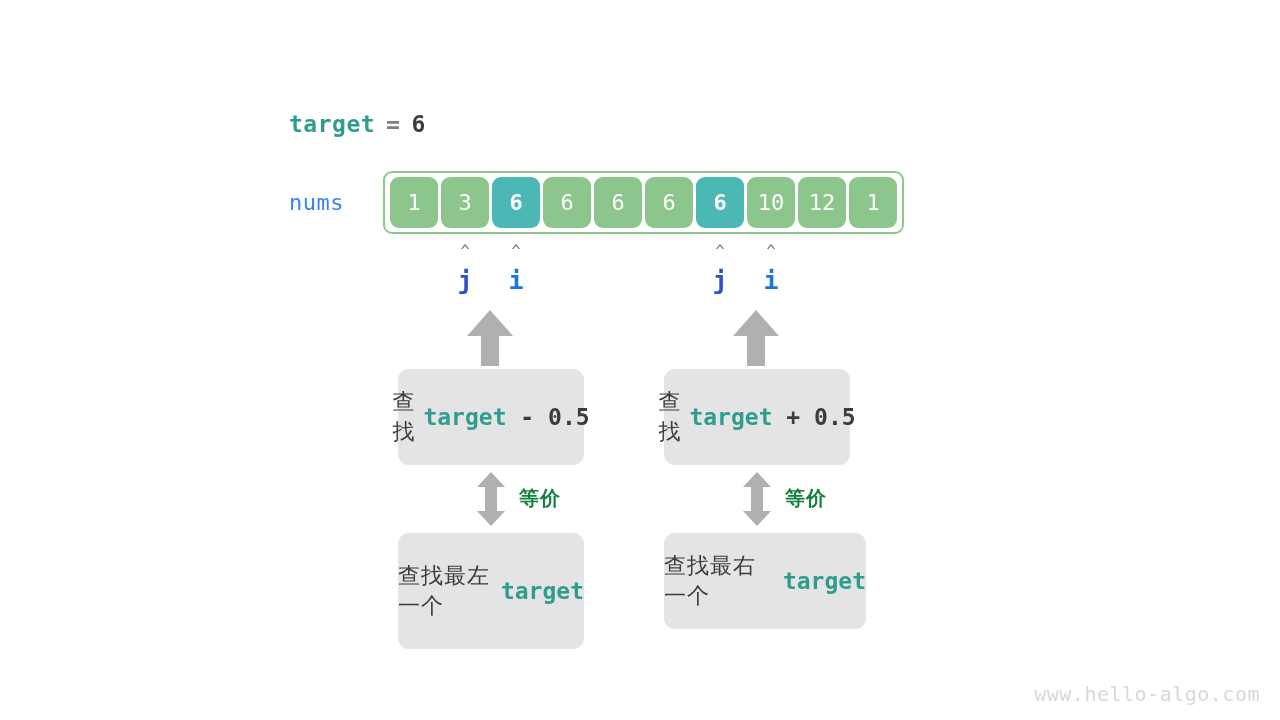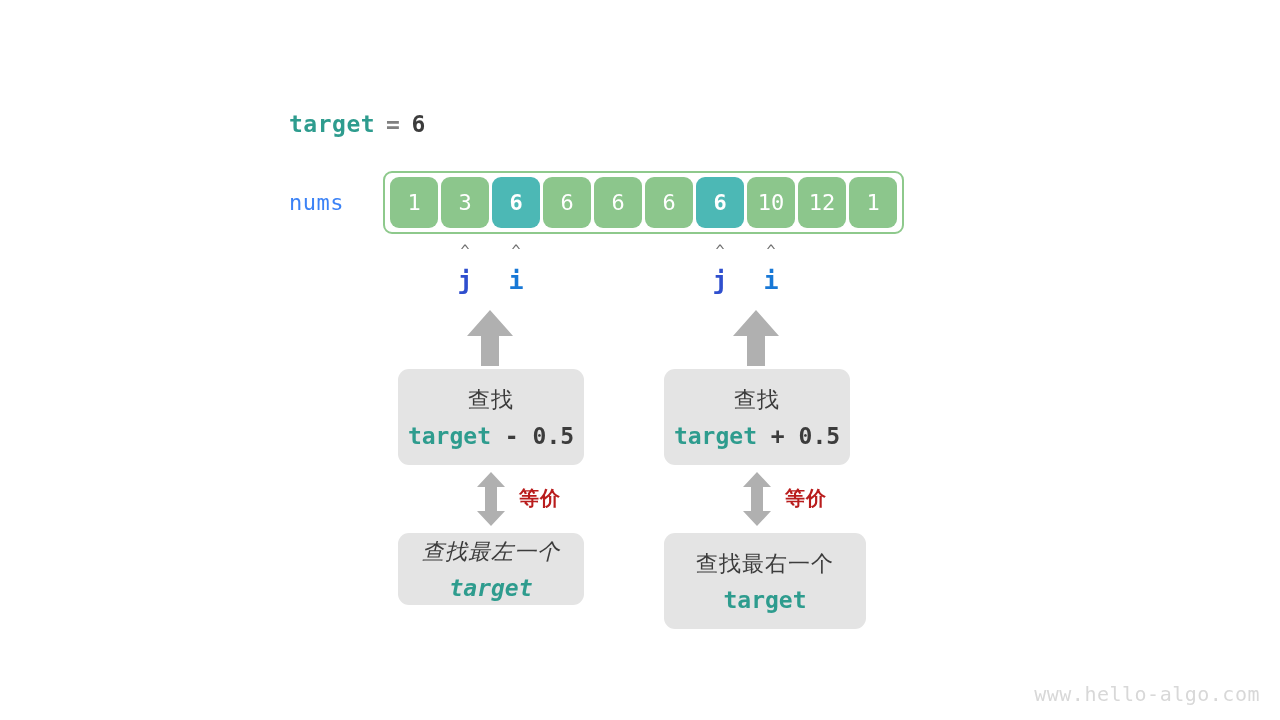--- a/index.html
+++ b/index.html
@@ -111,21 +111,21 @@
   }
   .up-arrow svg { display: block; }
 
   
   .gbox {
     position: absolute;
     background: #e4e4e4;
     border-radius: 11px;
     box-sizing: border-box;
     display: flex;
-    flex-direction: column;
+    flex-direction: row;
     align-items: center;
     justify-content: center;
     gap: 8px;
   }
   .gbox .line1 {
     font-family: "DejaVu Sans", sans-serif;
     font-size: 22px;
     color: #3c3c3c;
     letter-spacing: 1px;
   }
@@ -145,21 +145,21 @@
     height: 54px;
     top: 472px;
     transform: translateX(-50%);
   }
   .eq-label {
     position: absolute;
     top: 485px;
     font-family: "DejaVu Sans", sans-serif;
     font-size: 20px;
     font-weight: bold;
-    color: #b91c1c;
+    color: #15803d;
     letter-spacing: 1px;
   }
 
   
   .watermark {
     position: absolute;
     right: 20px;
     bottom: 14px;
     font-family: "DejaVu Sans Mono", monospace;
     font-size: 20px;
@@ -236,21 +236,21 @@
   </div>
   <div class="eq-label" style="left:519px">等价</div>
 
   <div class="dbl-arrow" style="left:757px">
     <svg width="28" height="54" viewBox="0 0 28 54">
       <polygon points="14,0 28,15 20,15 20,39 28,39 14,54 0,39 8,39 8,15 0,15" fill="#b0b0b0"></polygon>
     </svg>
   </div>
   <div class="eq-label" style="left:785px">等价</div>
 
-  <div class="gbox" style="left:398px; top:533px; width:186px; height:72px;font-style:italic;">
+  <div class="gbox" style="left:398px; top:533px; width:186px; height:116px;">
     <div class="line1">查找最左一个</div>
     <div class="line2">
       <span class="tw">target</span><span></span>
     </div>
   </div>
 
   <div class="gbox" style="left:664px; top:533px; width:202px; height:96px;">
     <div class="line1">查找最右一个</div>
     <div class="line2">
       <span class="tw">target</span><span></span>

